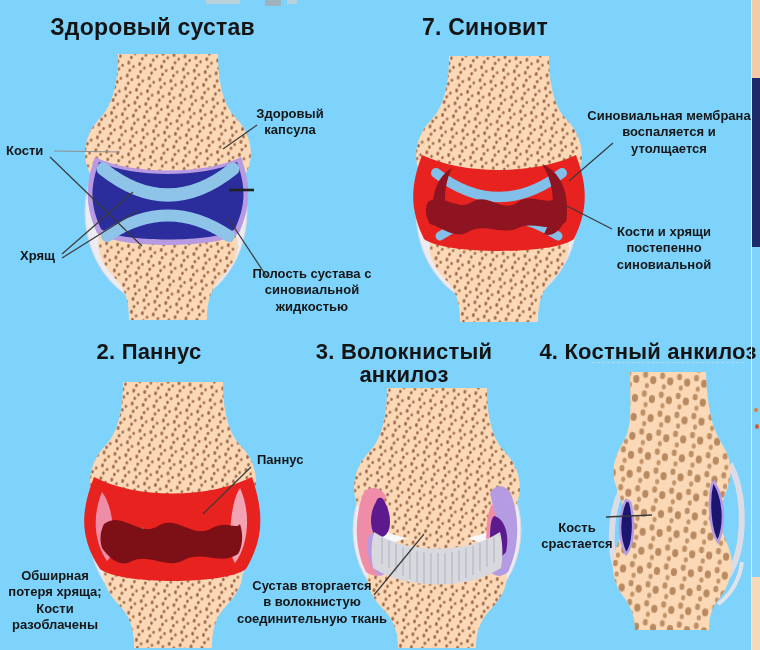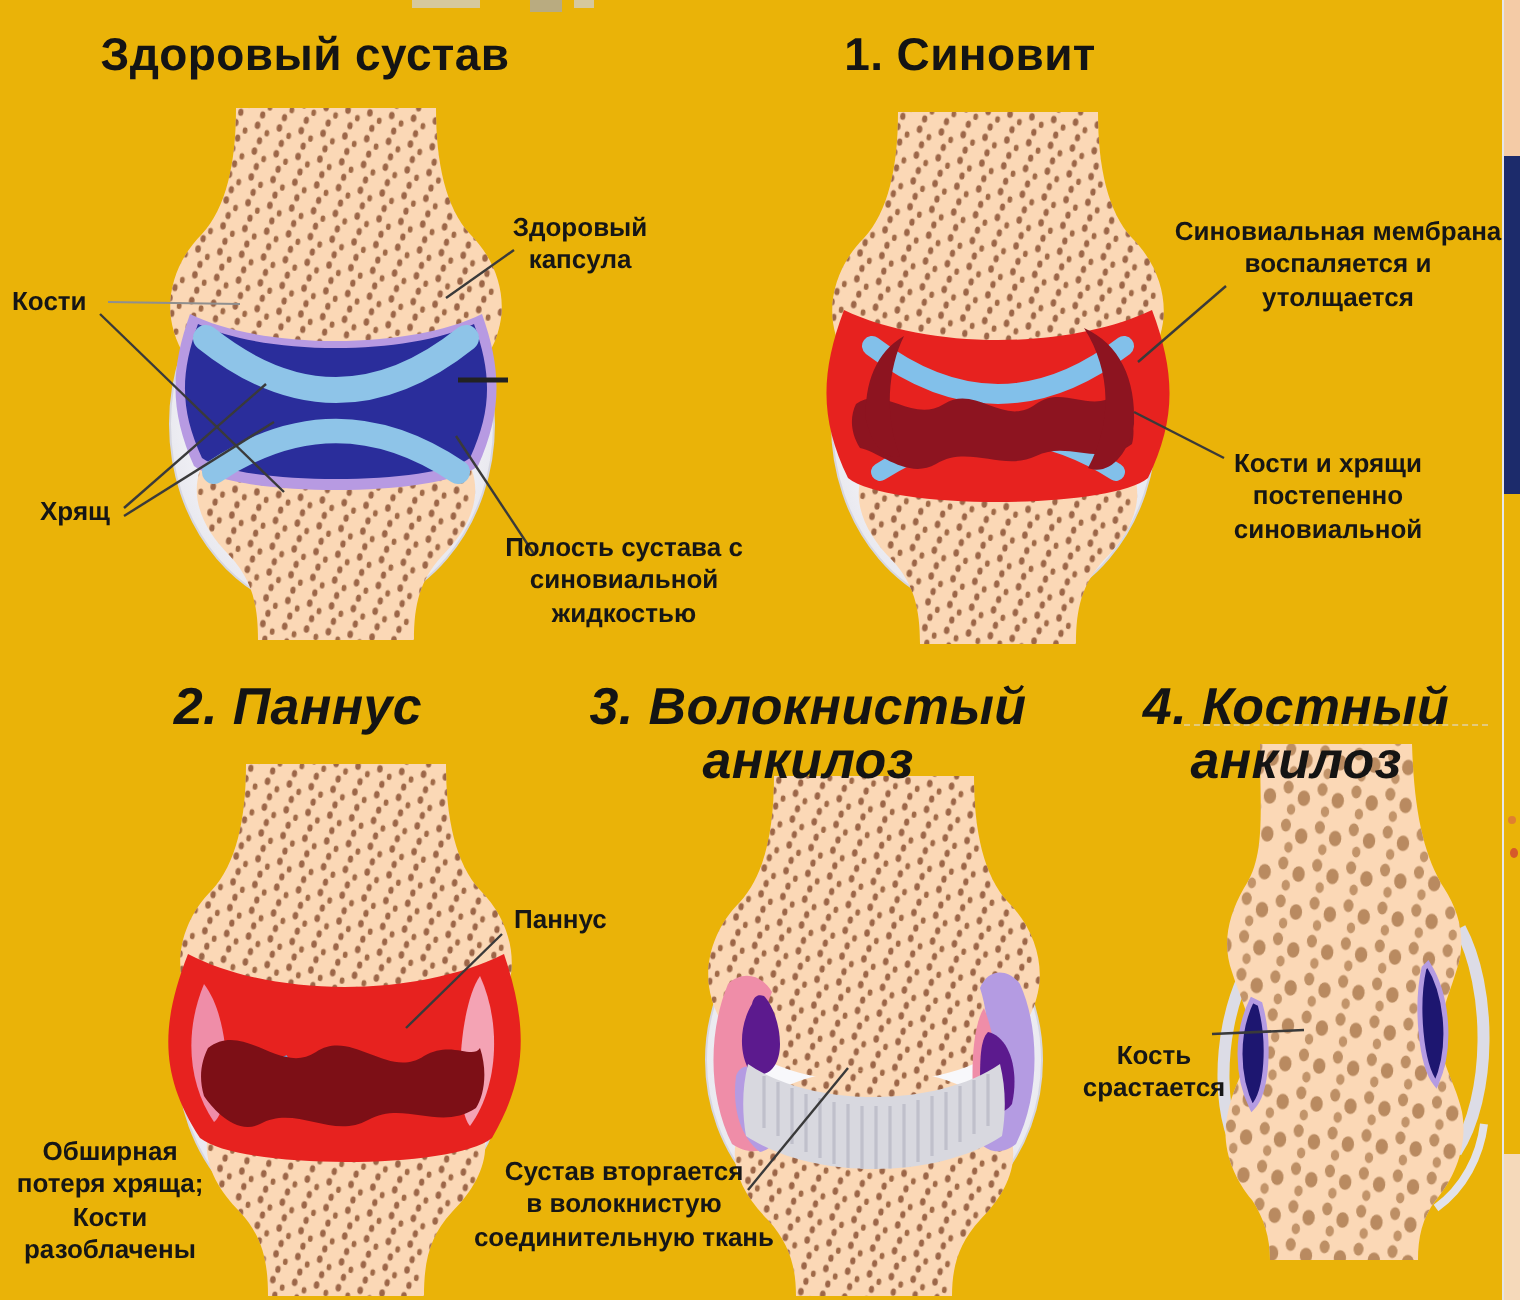--- a/index.html
+++ b/index.html
@@ -1,21 +1,21 @@
 <!DOCTYPE html>
 <html><head>
 <meta charset="utf-8">
 <style>
   html,body{margin:0;padding:0;background:#fff;}
-  .stage{position:relative;width:760px;height:650px;background:#eab308;overflow:hidden;
+  .stage{position:relative;width:760px;height:650px;background:#7dd3fc;overflow:hidden;
          font-family:"Liberation Sans", sans-serif;color:#141414;}
   .abs{position:absolute;}
   .title{position:absolute;font-weight:bold;font-size:23px;text-align:center;
          letter-spacing:0.2px;color:#141414;white-space:pre-line;line-height:1.05;}
-  .title.row2{font-size:26px;font-style:italic;}
+  .title.row2{font-size:22px;}
   .lbl{position:absolute;font-weight:bold;font-size:13px;line-height:1.25;
        color:#161616;white-space:pre-line;}
   .center{text-align:center;}
   svg{position:absolute;overflow:visible;}
   .edge-strip{position:absolute;}
   .crop-mark{position:absolute;opacity:.75;}
 </style>
 </head>
 <body>
 
@@ -118,21 +118,21 @@
     <line x1="62" y1="254" x2="133" y2="192" stroke="#3a3a3a" stroke-width="1.2"></line>
     <line x1="62" y1="258" x2="137" y2="211" stroke="#3a3a3a" stroke-width="1.2"></line>
     <line x1="613" y1="143" x2="569" y2="181" stroke="#3a3a3a" stroke-width="1.2"></line>
     <line x1="612" y1="229" x2="567" y2="206" stroke="#3a3a3a" stroke-width="1.2"></line>
     <line x1="251" y1="467" x2="203" y2="514" stroke="#3a3a3a" stroke-width="1.2"></line>
     <line x1="374" y1="595" x2="424" y2="534" stroke="#3a3a3a" stroke-width="1.2"></line>
     <line x1="606" y1="517" x2="652" y2="515" stroke="#3a3a3a" stroke-width="1.3"></line>
   </svg>
 
   <div class="title" style="left:30px;top:15px;width:245px">Здоровый сустав</div>
-  <div class="title" style="left:400px;top:15px;width:170px">1. Синовит</div>
+  <div class="title" style="left:400px;top:15px;width:170px">7. Синовит</div>
   <div class="title row2" style="left:64px;top:340px;width:170px">2. Паннус</div>
   <div class="title row2" style="left:272px;top:340px;width:264px">3. Волокнистый анкилоз</div>
   <div class="title row2" style="left:538px;top:340px;width:220px">4. Костный анкилоз</div>
 
   <div class="lbl" style="left:6px;top:143px;width:48px">Кости</div>
   <div class="lbl center" style="left:250px;top:106px;width:80px">Здоровый
 капсула</div>
   <div class="lbl" style="left:20px;top:248px;width:48px">Хрящ</div>
   <div class="lbl center" style="left:228px;top:266px;width:168px">Полость сустава с
 синовиальной жидкостью</div>

